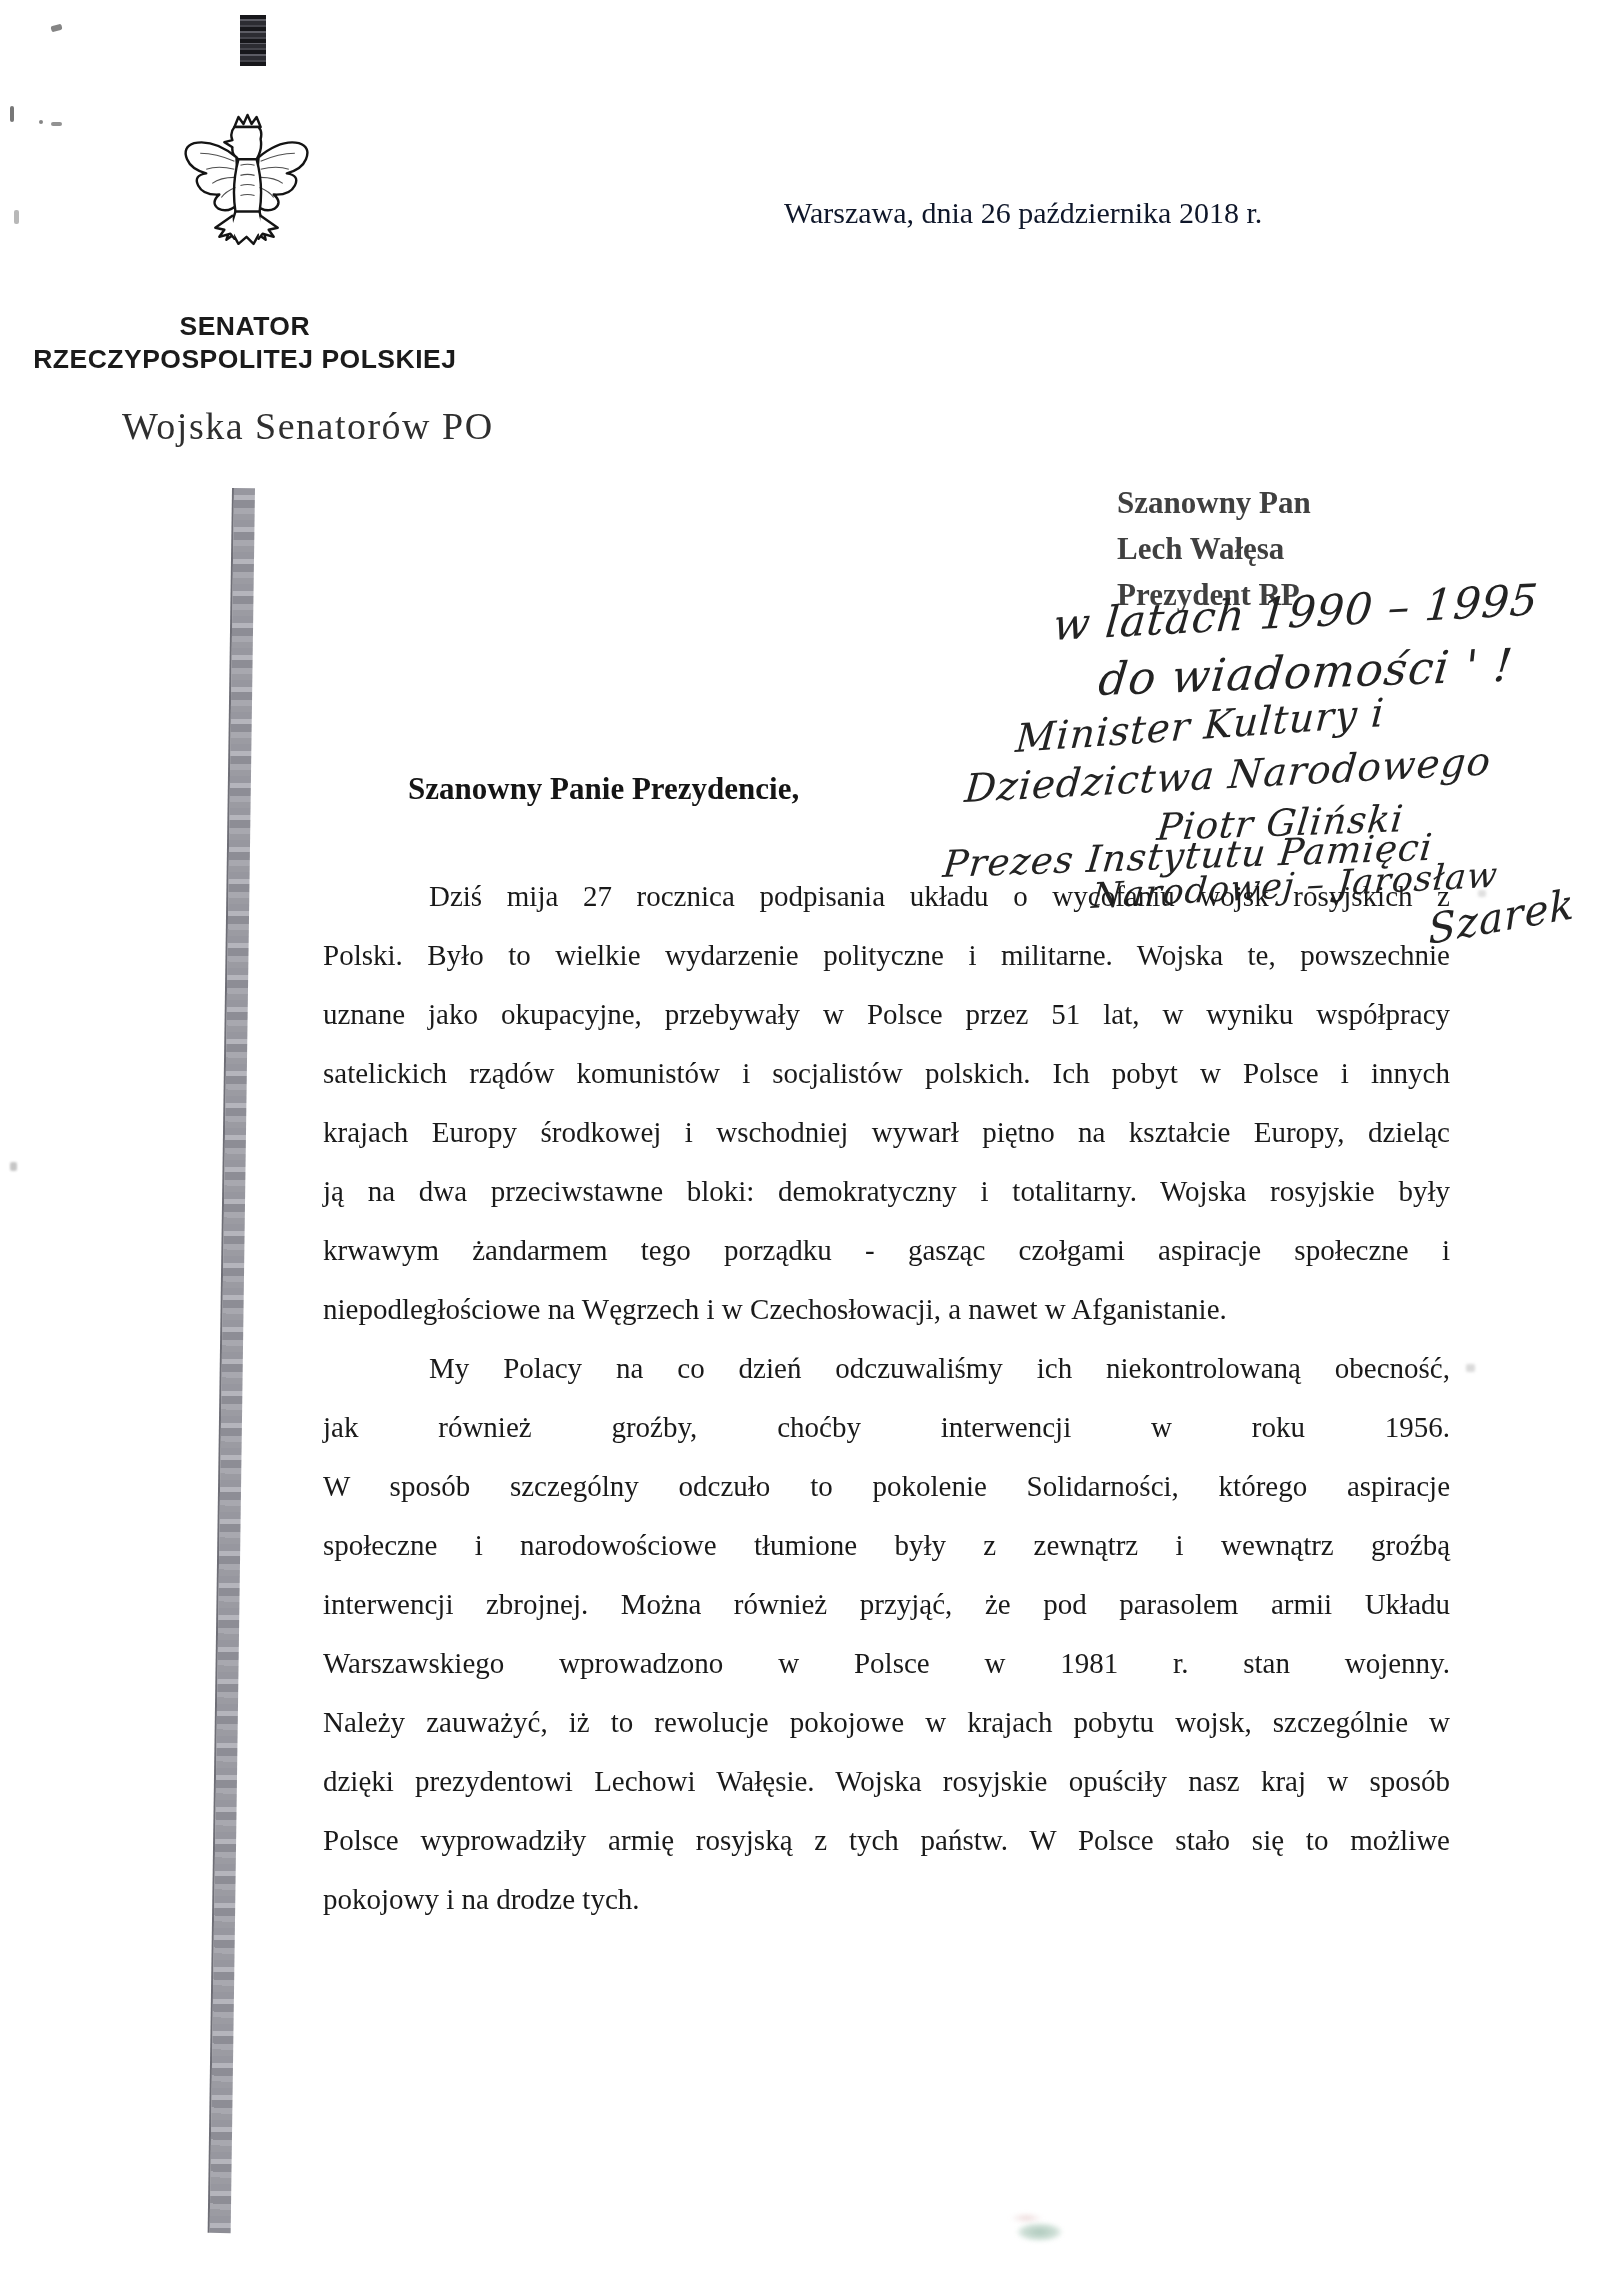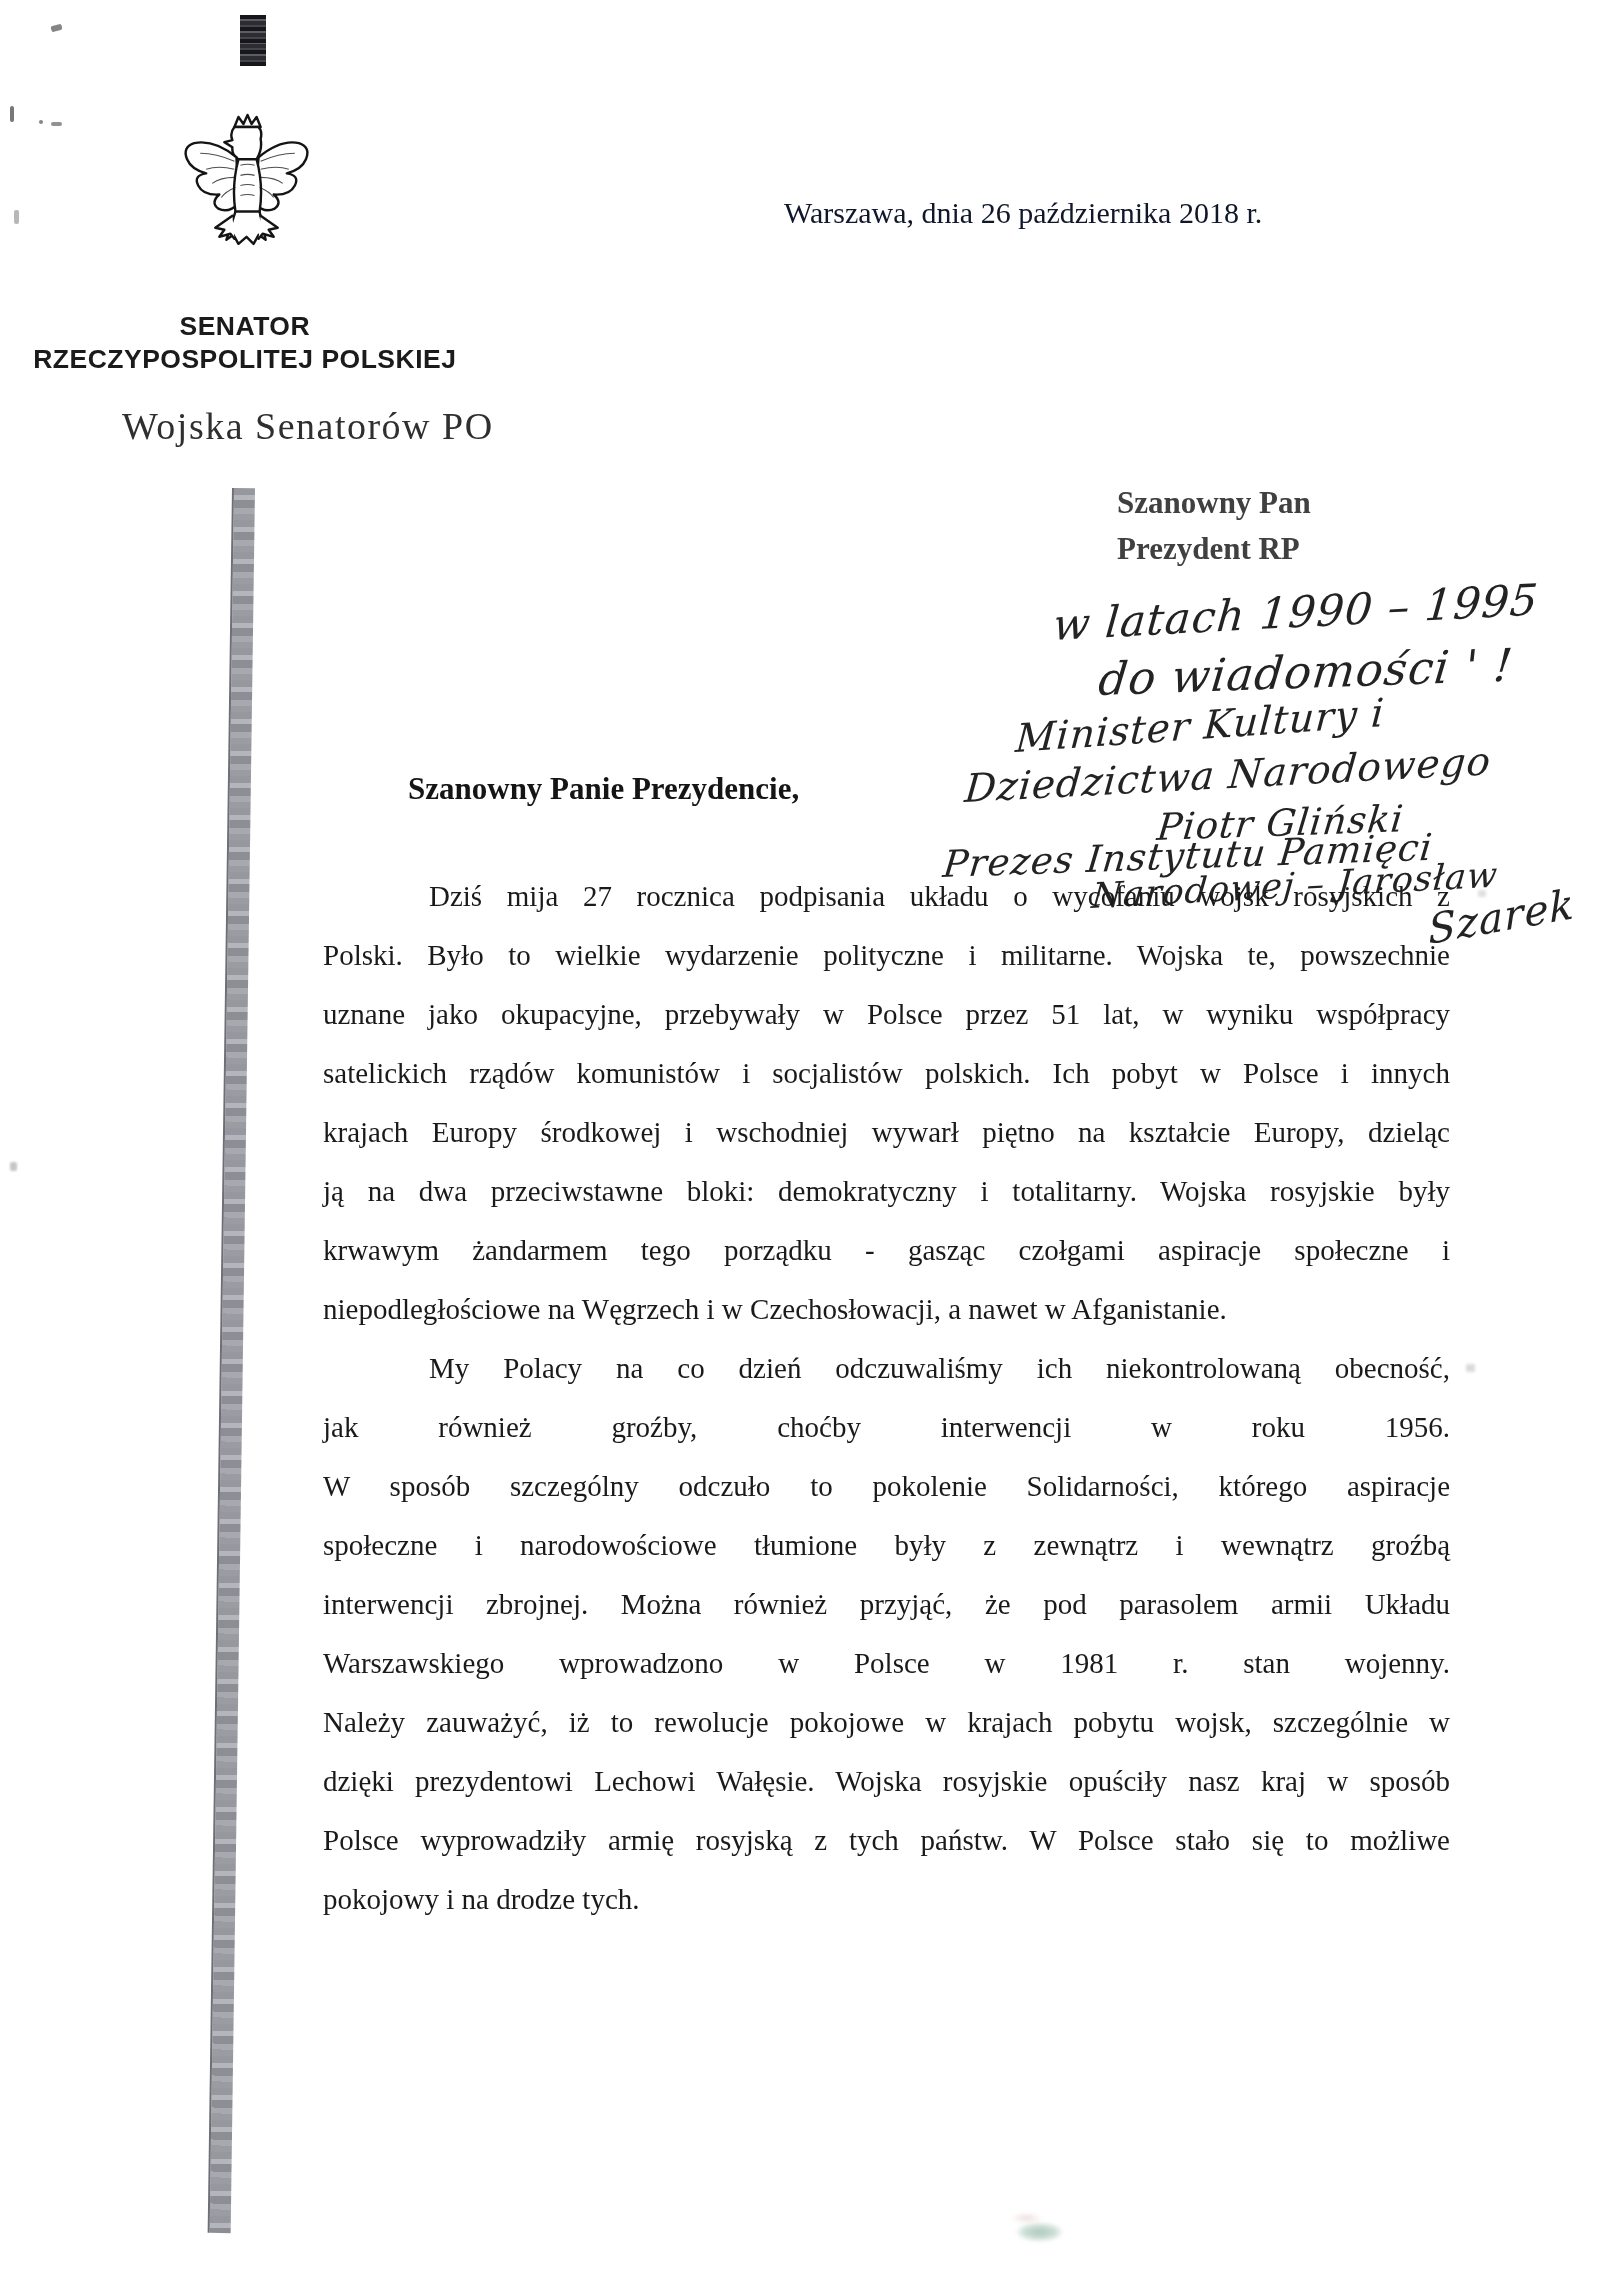--- a/index.html
+++ b/index.html
@@ -143,20 +143,21 @@
     <div>SENATOR</div>
     <div>RZECZYPOSPOLITEJ POLSKIEJ</div>
   </div>
 
   <div class="group-stamp">Wojska Senatorów PO</div>
 
   <div class="date-line">Warszawa, dnia 26 października 2018 r.</div>
 
   <div class="recipient">
     <div>Szanowny Pan</div>
+    <div>Lech Wałęsa</div>
     <div>Prezydent RP</div>
   </div>
 
   <div>
       <span class="hand" style="left: 1051px; top: 600px; font-size: 43px; transform: rotate(-3deg) skewX(-8deg);">w latach 1990 – 1995</span>
       <span class="hand" style="left: 1096px; top: 653px; font-size: 45px; transform: rotate(-2deg) skewX(-8deg);">do wiadomości ' !</span>
       <span class="hand" style="left: 1014px; top: 716px; font-size: 39px; transform: rotate(-4deg) skewX(-8deg);">Minister Kultury i</span>
       <span class="hand" style="left: 963px; top: 766px; font-size: 39px; transform: rotate(-3deg) skewX(-8deg);">Dziedzictwa Narodowego</span>
       <span class="hand" style="left: 1155px; top: 806px; font-size: 37px; transform: rotate(-2deg) skewX(-8deg);">Piotr Gliński</span>
       <span class="hand" style="left: 941px; top: 843px; font-size: 37px; transform: rotate(-2deg) skewX(-8deg);">Prezes Instytutu Pamięci</span>

